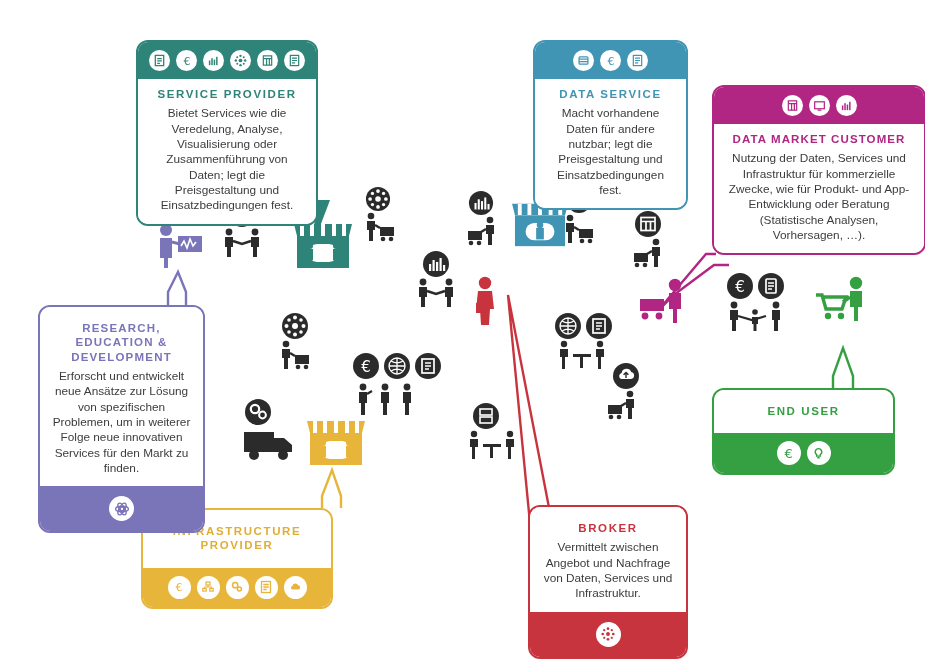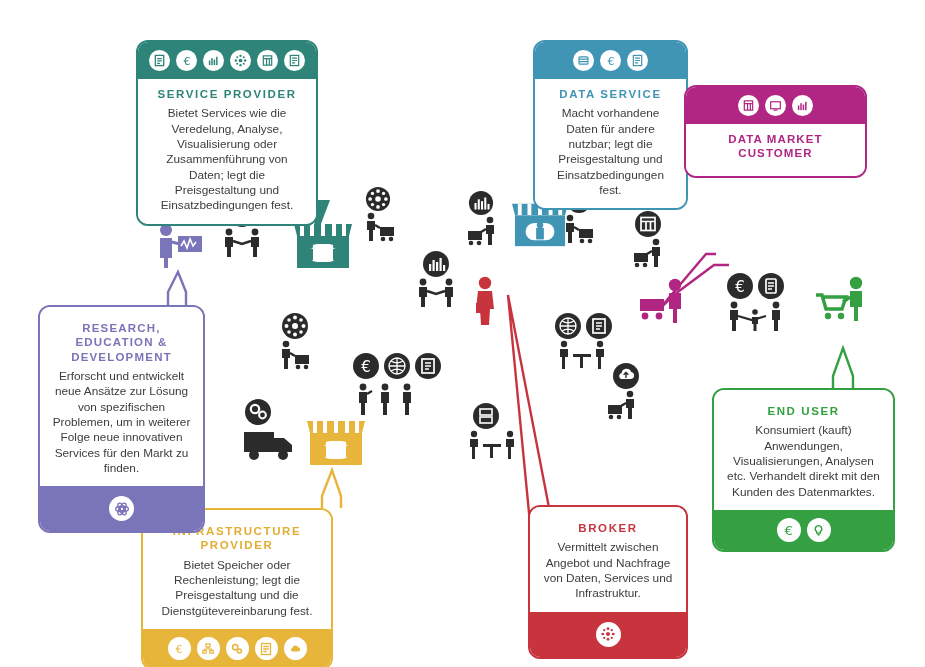--- a/index.html
+++ b/index.html
@@ -525,21 +525,21 @@
             </g>
           </svg>
         </span>
     </div>
     <div class="body">
       <div class="title" style="color:#4095B5;">DATA SERVICE</div>
       <div class="desc">Macht vorhandene Daten für andere nutzbar; legt die Preisgestaltung und Einsatzbedingungen fest.</div>
     </div>
   </div>
 
-  <div class="card" style="left:684px;top:85px;width:183px;border-color:#B02682;">
+  <div class="card" style="left:712px;top:85px;width:214px;border-color:#B02682;">
     <div class="iconbar" style="background:#B02682;">
       <span class="cbadge" style="background:#fff;">
         <svg width="13" height="13" viewBox="0 0 14 14">
             <g fill="none" stroke="#B02682" stroke-width="1.3">
               <rect x="2.5" y="2" width="9" height="10"></rect>
               <path d="M2.5 5h9M6 5v7M9 5v7"></path>
             </g>
           </svg>
         </span>
       <span class="cbadge" style="background:#fff;">
@@ -556,27 +556,27 @@
               <rect x="2" y="7" width="1.6" height="5"></rect>
               <rect x="4.6" y="4.5" width="1.6" height="7.5"></rect>
               <rect x="7.2" y="6" width="1.6" height="6"></rect>
               <rect x="9.8" y="3" width="1.6" height="9"></rect>
             </g>
           </svg>
         </span>
     </div>
     <div class="body">
       <div class="title" style="color:#B02682;letter-spacing:1.1px;">DATA MARKET CUSTOMER</div>
+      <div class="desc">Nutzung der Daten, Services und Infrastruktur für kommerzielle Zwecke, wie für Produkt- und App-Entwicklung oder Beratung (Statistische Analysen, Vorhersagen, …).</div>
     </div>
   </div>
 
   <div class="card" style="left:712px;top:388px;width:183px;border-color:#34A041;">
     <div class="body" style="padding-top:12px;border-radius:8px;">
       <div class="title" style="color:#34A041;">END USER</div>
-      <div class="desc">Konsumiert (kauft) Anwendungen, Visualisierungen, Analysen etc. Verhandelt direkt mit den Kunden des Datenmarktes.</div>
     </div>
     <div class="iconbar" style="background:#34A041;">
       <span class="cbadge" style="background:#fff;width:24px;height:24px;">
         <svg width="15" height="15" viewBox="0 0 14 14">
             <text x="7" y="11" font-family="DejaVu Sans, sans-serif" font-size="12" fill="#34A041" text-anchor="middle">€</text>
           </svg>
         </span>
       <span class="cbadge" style="background:#fff;width:24px;height:24px;">
         <svg width="15" height="15" viewBox="0 0 14 14">
             <g fill="none" stroke="#34A041" stroke-width="1.3">
@@ -608,21 +608,20 @@
               <circle cx="10.3" cy="10.3" r="1"></circle>
             </g>
           </svg>
         </span>
     </div>
   </div>
 
   <div class="card" style="left:141px;top:508px;width:192px;border-color:#E8B53B;">
     <div class="body" style="padding-top:12px;">
       <div class="title" style="color:#E0AE33;">INFRASTRUCTURE PROVIDER</div>
-      <div class="desc">Bietet Speicher oder Rechenleistung; legt die Preisgestaltung und die Dienstgütevereinbarung fest.</div>
     </div>
     <div class="iconbar" style="background:#E8B53B;">
       <span class="cbadge" style="background:#fff;width:23px;height:23px;">
         <svg width="14" height="14" viewBox="0 0 14 14">
             <text x="7" y="11" font-family="DejaVu Sans, sans-serif" font-size="11" fill="#E8B53B" text-anchor="middle">€</text>
           </svg>
         </span>
       <span class="cbadge" style="background:#fff;width:23px;height:23px;">
         <svg width="14" height="14" viewBox="0 0 14 14">
             <g fill="none" stroke="#E8B53B" stroke-width="1.2">

